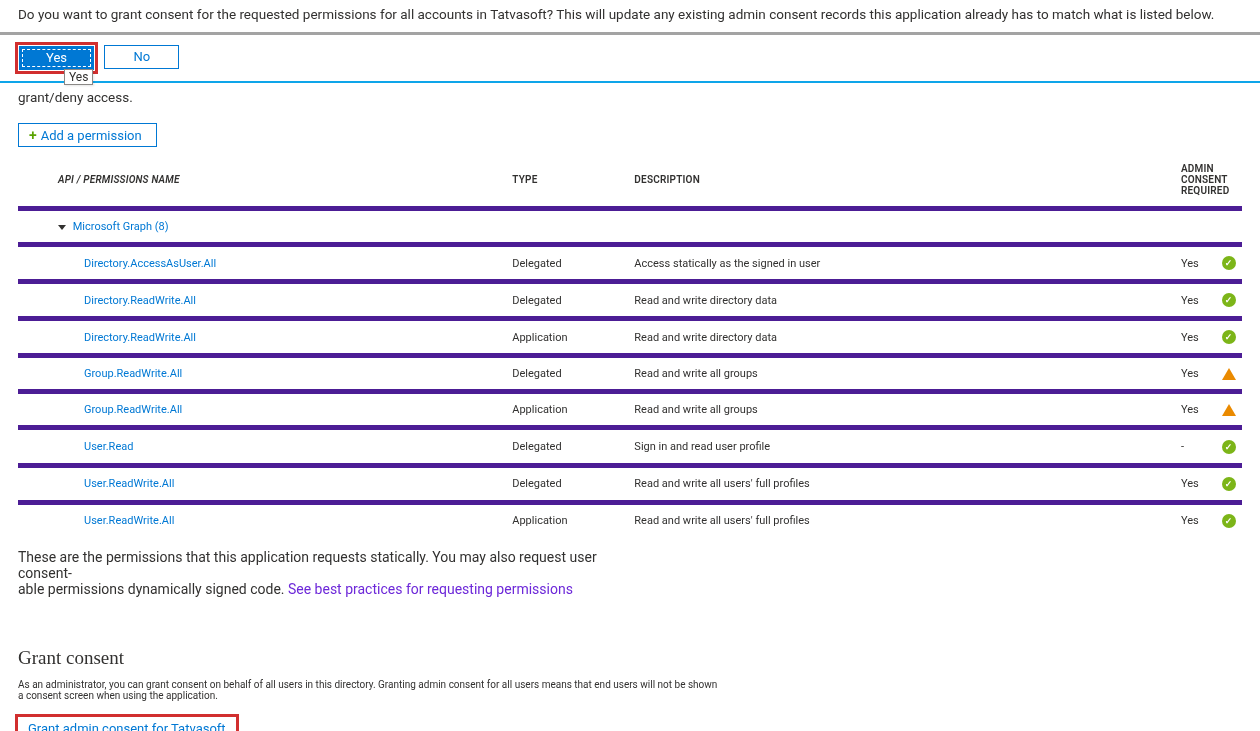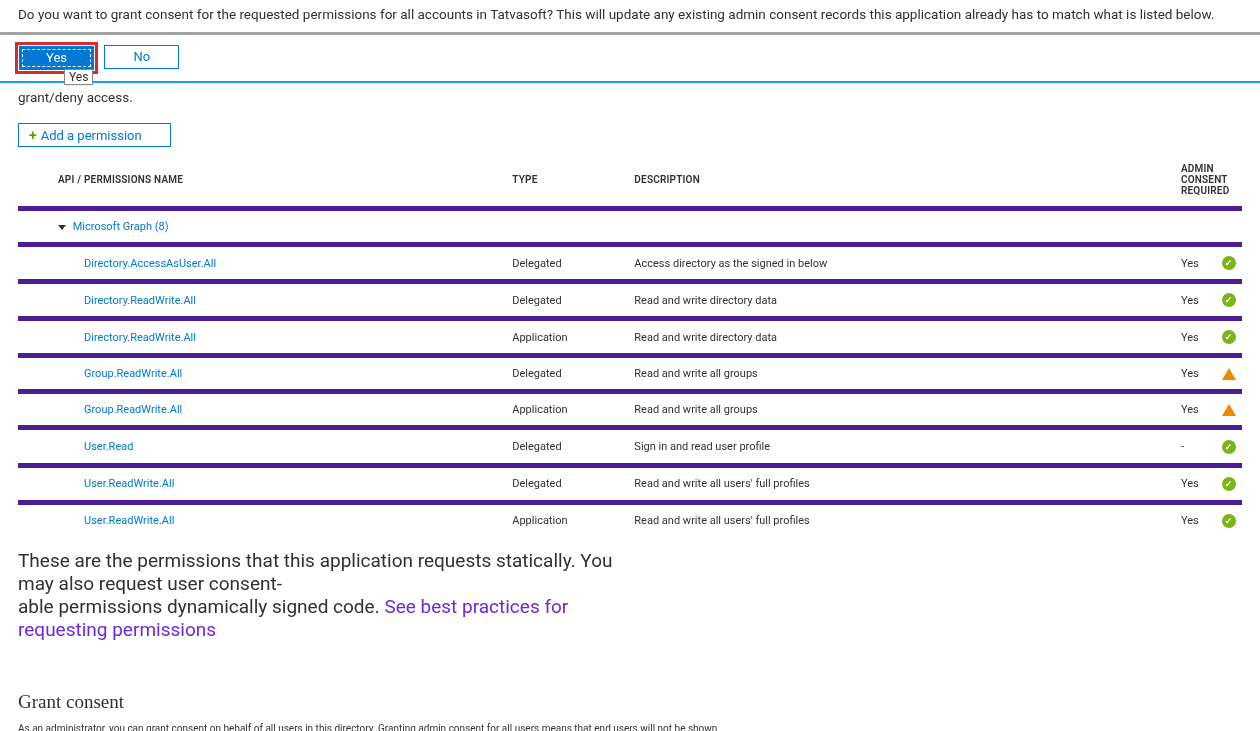--- a/index.html
+++ b/index.html
@@ -69,21 +69,21 @@
   .truncated {
     padding-top: 6px;
     color: #323130;
     font-size: 13.5px;
   }
   .add-perm-btn {
     margin: 18px 0 6px 0;
     display: inline-block;
     border: 1px solid #0078d4;
     color: #0078d4;
-    padding: 3px 28px 3px 10px;
+    padding: 3px 14px 3px 10px;
     font-size: 13px;
     cursor: pointer;
   }
   .plus {
     color: #5aa300;
     font-weight: 600;
     margin-right: 4px;
     font-size: 14px;
   }
   .perm-table {
@@ -102,21 +102,21 @@
   }
   .perm-table td {
     border-top: 5px solid #4c1d95;
     padding: 9px 0;
     font-size: 11px;
     vertical-align: middle;
     overflow: hidden;
     text-overflow: ellipsis;
     white-space: nowrap;
   }
-  .perm-table th.col-name, .perm-table td.col-name { width: 340px; }
+  .perm-table th.col-name, .perm-table td.col-name { width: 340px; font-style: italic; }
   .perm-table th.col-type, .perm-table td.col-type { width: 84px; }
   .perm-table th.col-desc, .perm-table td.col-desc { width: 376px; }
   .perm-table th.col-req,  .perm-table td.col-req  { width: 28px; }
   .api-group-cell {
     padding-left: 40px !important;
   }
   .api-link {
     color: #0078d4;
     cursor: pointer;
   }
@@ -154,21 +154,21 @@
     border-right: 7px solid transparent;
     border-bottom: 12px solid #ea8a00;
     border-radius: 0;
     background: none;
     vertical-align: middle;
     display: inline-block;
     margin-right: 6px;
   }
   .footer-note {
     margin-top: 12px;
-    font-size: 19px;
+    font-size: 14px;
     max-width: 600px;
   }
   .footer-note .link { color: #6d28d9; cursor: pointer; }
   h2.section {
     margin-top: 50px;
     font-size: 19px;
     font-weight: 400;
     color: #323130;
     font-family: Liberation Serif, serif;
   }
@@ -225,21 +225,21 @@
     <tbody id="perm-body">
       <tr>
         <td class="api-group-cell" colspan="5">
           <span class="caret"></span>
           <span class="api-link">Microsoft Graph (8)</span>
         </td>
       </tr>
     <tr>
           <td class="perm-name-cell"><span class="api-link">Directory.AccessAsUser.All</span></td>
           <td>Delegated</td>
-          <td>Access directory as the signed in below</td>
+          <td>Access statically as the signed in user</td>
           <td>Yes</td>
           <td><span class="status-icon status-ok"></span><span>Granted for Tatvasoft</span></td>
         </tr>
         <tr>
           <td class="perm-name-cell"><span class="api-link">Directory.ReadWrite.All</span></td>
           <td>Delegated</td>
           <td>Read and write directory data</td>
           <td>Yes</td>
           <td><span class="status-icon status-ok"></span><span>Granted for Tatvasoft</span></td>
         </tr>

